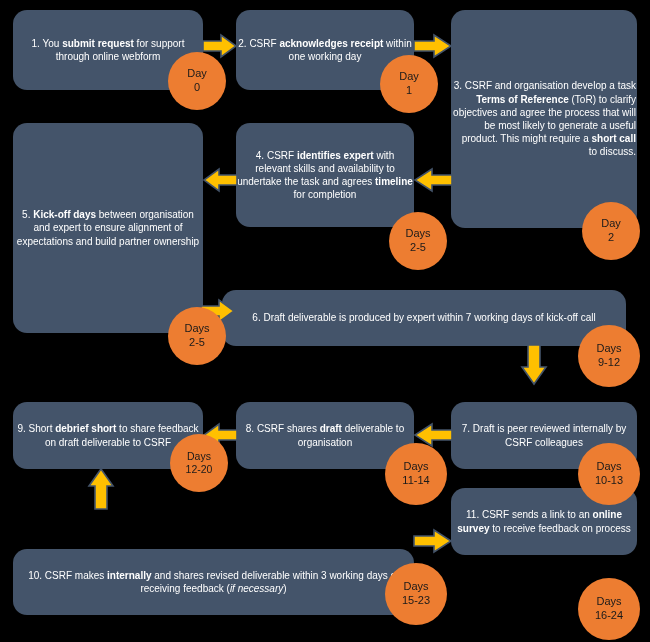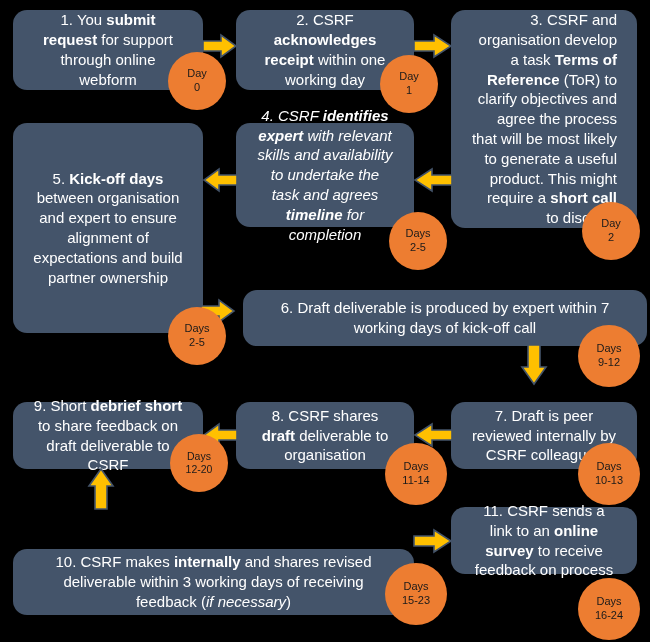--- a/index.html
+++ b/index.html
@@ -18,23 +18,23 @@
   .node {
     position: absolute;
     background: #44546A;
     border-radius: 14px;
     color: #FFFFFF;
     display: flex;
     align-items: center;
     justify-content: center;
     text-align: center;
     box-sizing: border-box;
-    padding: 6px 20px;
+    padding: 6px 1px;
     line-height: 1.32;
-    font-size: 15px;
+    font-size: 10px;
   }
   .node .txt { display: block; width: 100%; }
   .node b { font-weight: bold; }
   .node i { font-style: italic; }
 
   .badge {
     position: absolute;
     background: #ED7D31;
     border-radius: 50%;
     color: #1A1A1A;
@@ -72,45 +72,45 @@
   </div>
 
   <div class="node" style="left:451px; top:10px; width:186px; height:218px;text-align:right;">
     <span class="txt">3. CSRF and organisation develop a task <b>Terms of Reference</b> (ToR) to clarify objectives and agree the process that will be most likely to generate a useful product. This might require a <b>short call</b> to discuss.</span>
   </div>
 
   <div class="node" style="left:13px; top:123px; width:190px; height:210px;">
     <span class="txt">5. <b>Kick-off days</b> between organisation and expert to ensure alignment of expectations and build partner ownership</span>
   </div>
 
-  <div class="node" style="left:236px; top:123px; width:178px; height:104px;font-style:italic;">
+  <div class="node" style="left:236px; top:123px; width:178px; height:104px;">
     <span class="txt">4. CSRF <b>identifies expert</b> with relevant skills and availability to undertake the task and agrees <b>timeline</b> for completion</span>
   </div>
 
-  <div class="node" style="left:243px; top:290px; width:404px; height:56px;">
+  <div class="node" style="left:222px; top:290px; width:404px; height:56px;">
     <span class="txt">6. Draft deliverable is produced by expert within 7 working days of kick-off call</span>
   </div>
 
   <div class="node" style="left:13px; top:402px; width:190px; height:67px;">
     <span class="txt">9. Short <b>debrief short</b> to share feedback on draft deliverable to CSRF</span>
   </div>
 
   <div class="node" style="left:236px; top:402px; width:178px; height:67px;">
     <span class="txt">8. CSRF shares <b>draft</b> deliverable to organisation</span>
   </div>
 
   <div class="node" style="left:451px; top:402px; width:186px; height:67px;">
     <span class="txt">7. Draft is peer reviewed internally by CSRF colleagues</span>
   </div>
 
   <div class="node" style="left:13px; top:549px; width:401px; height:66px;">
     <span class="txt">10. CSRF makes <b>internally</b> and shares revised deliverable within 3 working days of receiving feedback (<i>if necessary</i>)</span>
   </div>
 
-  <div class="node" style="left:451px; top:507px; width:186px; height:67px;">
+  <div class="node" style="left:451px; top:488px; width:186px; height:67px;">
     <span class="txt">11. CSRF sends a link to an <b>online survey</b> to receive feedback on process</span>
   </div>
 
   <div class="arrow" style="left:203px; top:34px; width:34px; height:24px;">
     <svg width="34" height="24" viewBox="0 0 34 24">
       <path d="M0,7 L18,7 L18,1 L33,12 L18,23 L18,17 L0,17 Z" fill="#FFC000" stroke="#44546A" stroke-width="1.6"></path>
     </svg>
   </div>
 
   <div class="arrow" style="left:414px; top:34px; width:38px; height:24px;">

